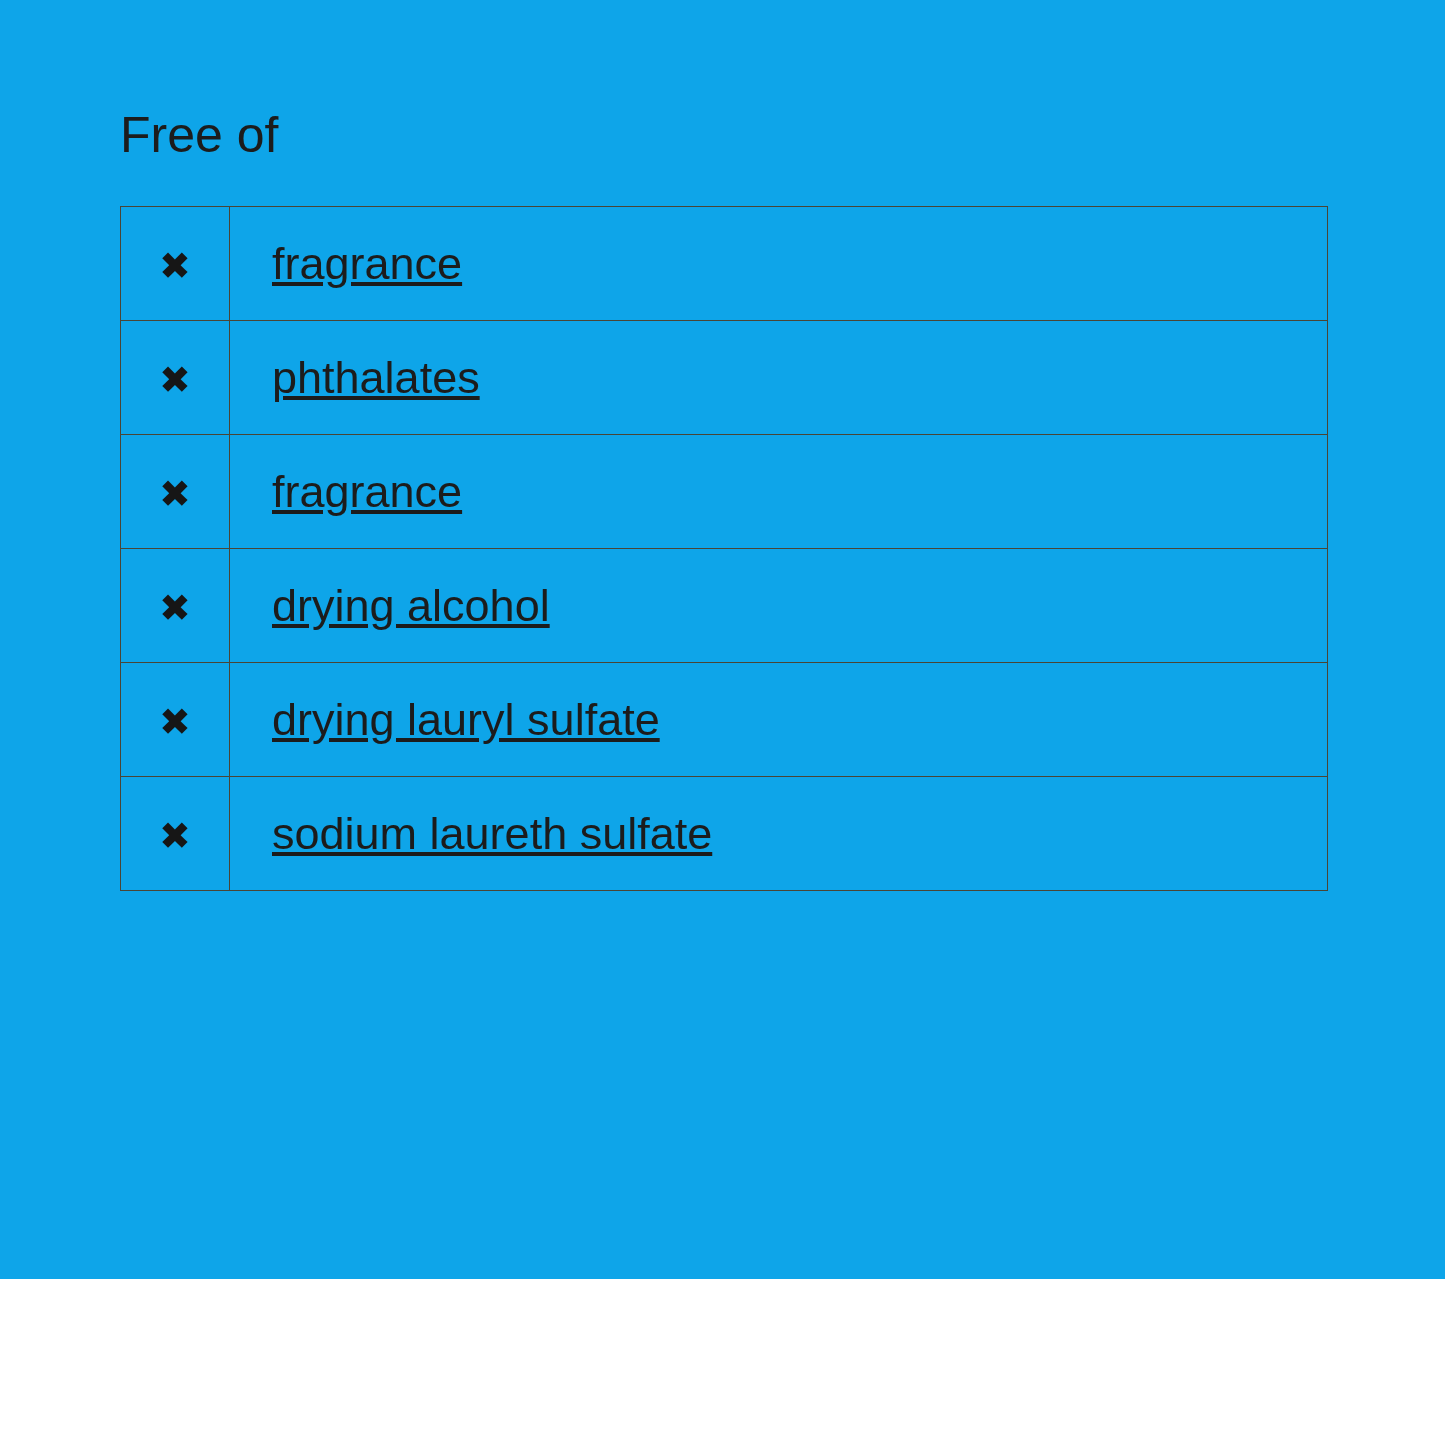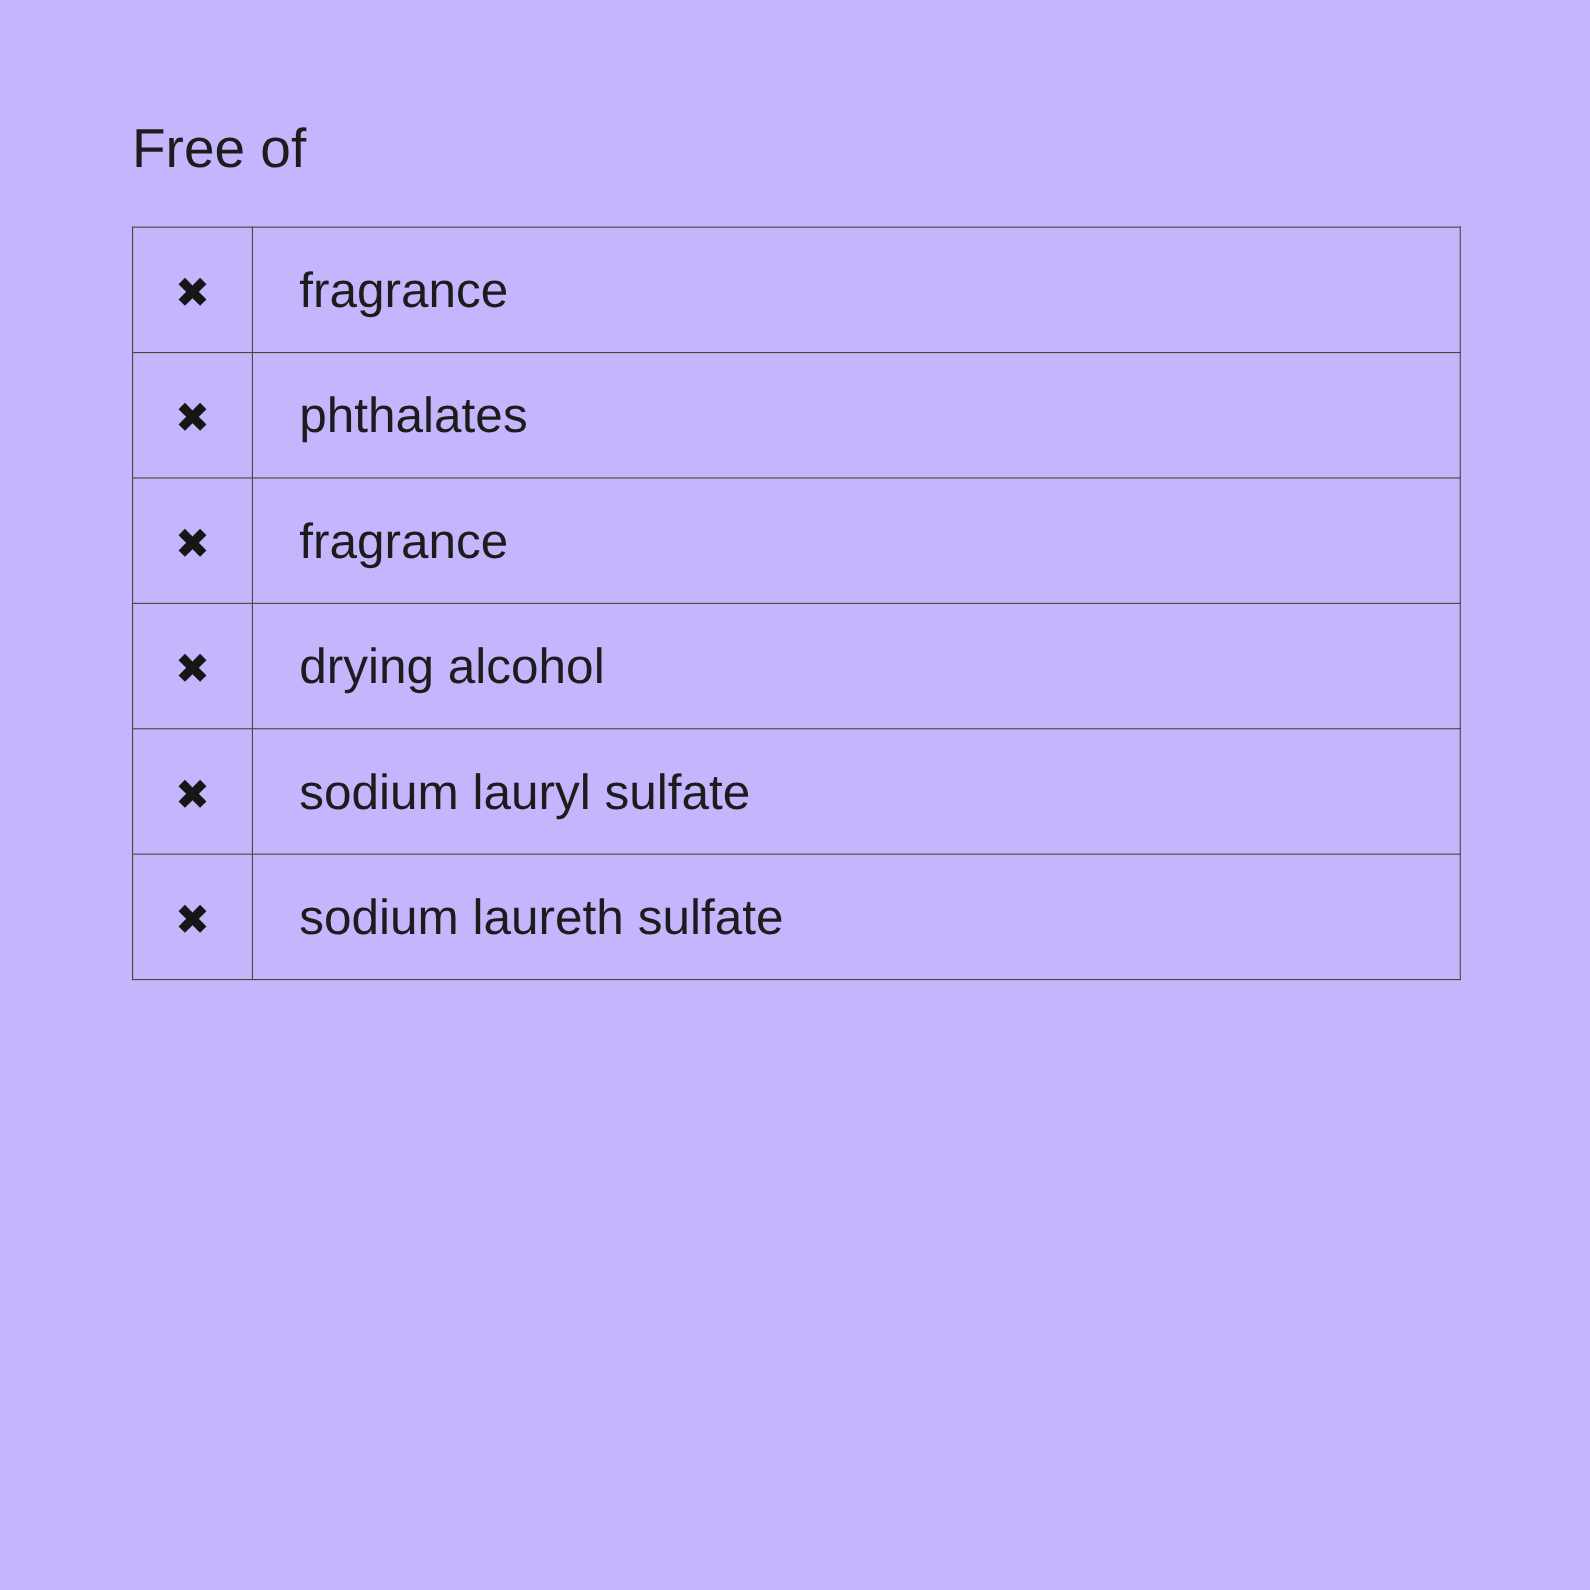--- a/index.html
+++ b/index.html
@@ -2,22 +2,22 @@
 <html><head>
 <meta charset="utf-8">
 <style>
   html, body {
     margin: 0;
     padding: 0;
   }
   .page {
     position: relative;
     width: 1445px;
-    height: 1445px;
-    background: #c4b5fd;
+    height: 1279px;
+    background: #0ea5e9;
     font-family: "Liberation Sans", sans-serif;
     color: #1c1c1c;
     overflow: hidden;
   }
   .title {
     position: absolute;
     left: 120px;
     top: 106px;
     font-size: 50px;
     font-weight: 400;
@@ -48,20 +48,21 @@
   .x-glyph {
     font-family: "DejaVu Sans", sans-serif;
     font-size: 38px;
     font-weight: 700;
     color: #161616;
     line-height: 1;
     display: inline-block;
   }
   td.label-cell {
     padding-left: 42px;
+    text-decoration: underline;
   }
 </style>
 </head>
 <body>
 
 <div class="page">
 
   <div class="title">Free of</div>
 
   <table class="free-of-table">
@@ -77,21 +78,21 @@
       <tr>
         <td class="icon-cell"><span class="x-glyph">✖</span></td>
         <td class="label-cell">fragrance</td>
       </tr>
       <tr>
         <td class="icon-cell"><span class="x-glyph">✖</span></td>
         <td class="label-cell">drying alcohol</td>
       </tr>
       <tr>
         <td class="icon-cell"><span class="x-glyph">✖</span></td>
-        <td class="label-cell">sodium lauryl sulfate</td>
+        <td class="label-cell">drying lauryl sulfate</td>
       </tr>
       <tr>
         <td class="icon-cell"><span class="x-glyph">✖</span></td>
         <td class="label-cell">sodium laureth sulfate</td>
       </tr>
     </tbody>
   </table>
 
 </div>
 

